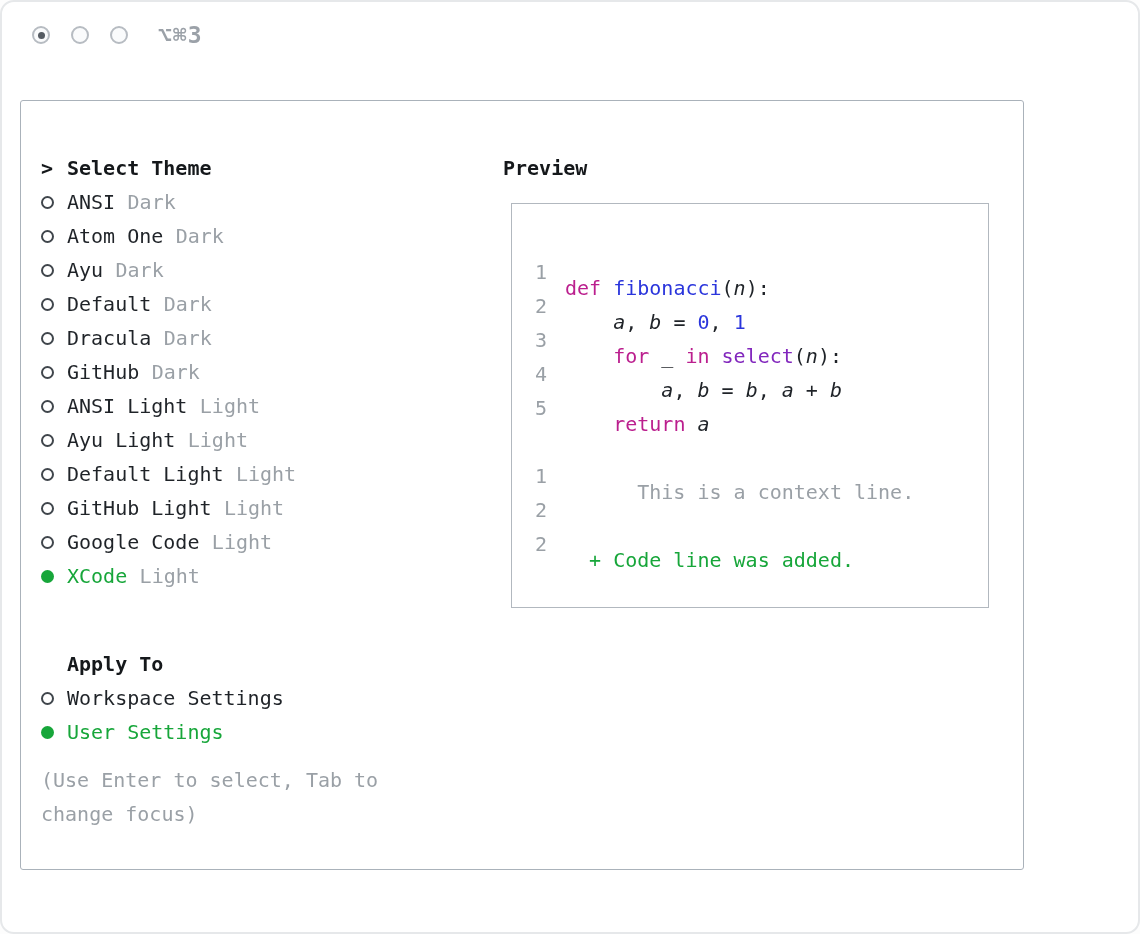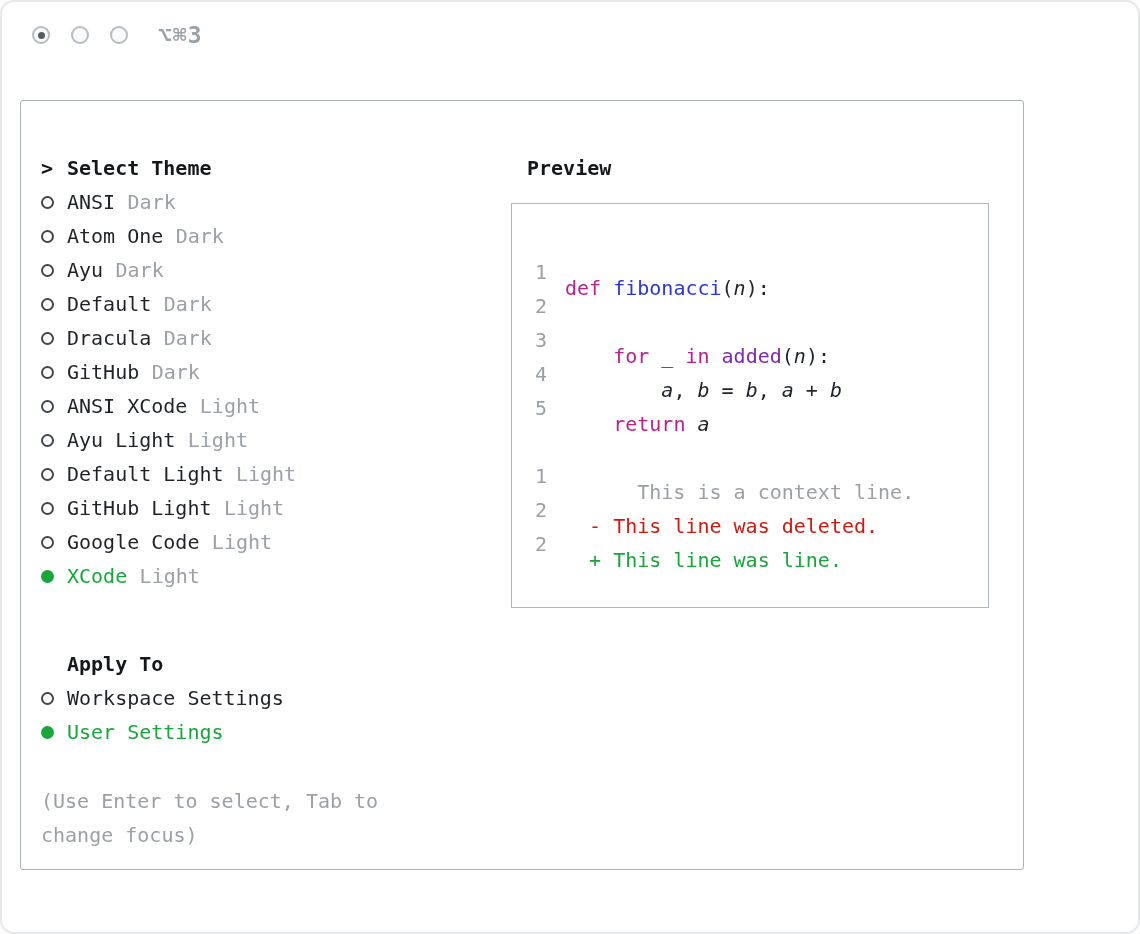--- a/index.html
+++ b/index.html
@@ -35,25 +35,25 @@
   .header{font-weight:700;color:#15181b;}
   .prompt{width:26px;font-weight:700;color:#15181b;flex-shrink:0;}
   .bcol{width:26px;flex-shrink:0;display:flex;align-items:center;}
   .bullet{width:13px;height:13px;border-radius:50%;border:2px solid #40464c;box-sizing:border-box;}
   .bullet.on{border:none;background:var(--green);}
   .name{color:var(--dark);white-space:pre;}
   .row.sel .name{color:var(--green);}
   .variant{color:var(--gray);margin-left:0.62em;white-space:pre;}
   .apply-header{margin-left:26px;margin-top:54px;}
   .hint{
-    margin-top:35px;width:396px;line-height:34px;color:var(--gray);
+    margin-top:14px;width:396px;line-height:34px;color:var(--gray);
   }
 
   
-  .preview-title{position:absolute;left:506px;top:50px;height:34px;display:flex;align-items:center;
+  .preview-title{position:absolute;left:482px;top:50px;height:34px;display:flex;align-items:center;
     font-size:20px;font-weight:700;color:#15181b;}
   .preview-box{
     position:absolute;left:490px;top:102px;width:478px;height:405px;
     border:1px solid #b2b8bf;box-sizing:border-box;background:#fff;
   }
   .code{position:absolute;left:22px;top:51px;font-size:20px;}
   .cline{height:34px;display:flex;align-items:center;}
   .ln{color:var(--gray);width:13px;text-align:right;margin-right:18px;flex-shrink:0;}
   .ct{white-space:pre;color:var(--dark);margin-top:32px;}
   .kw{color:var(--magenta);}
@@ -130,21 +130,21 @@
             <span class="bcol">
               <span class="bullet"></span>
             </span>
             <span class="name">GitHub</span>
             <span class="variant">Dark</span>
           </div>
           <div class="row item">
             <span class="bcol">
               <span class="bullet"></span>
             </span>
-            <span class="name">ANSI XCode</span>
+            <span class="name">ANSI Light</span>
             <span class="variant">Light</span>
           </div>
           <div class="row item">
             <span class="bcol">
               <span class="bullet"></span>
             </span>
             <span class="name">Ayu Light</span>
             <span class="variant">Light</span>
           </div>
           <div class="row item">
@@ -202,43 +202,43 @@
     <div class="preview-title">Preview</div>
 
     <div class="preview-box">
       <div class="code">
           <div class="cline">
             <span class="ln">1</span>
             <span class="ct"><span class="kw">def</span><span class="pl"> </span><span class="fn">fibonacci</span><span class="pl">(</span><span class="var">n</span><span class="pl">):</span></span>
           </div>
           <div class="cline">
             <span class="ln">2</span>
+            <span class="ct"><span class="pl">    </span><span class="var">a</span><span class="pl">, </span><span class="var">b</span><span class="pl"> = </span><span class="num">0</span><span class="pl">, </span><span class="num">1</span></span>
           </div>
           <div class="cline">
             <span class="ln">3</span>
-            <span class="ct"><span class="pl">    </span><span class="kw">for</span><span class="pl"> _ </span><span class="kw">in</span><span class="pl"> </span><span class="type">added</span><span class="pl">(</span><span class="var">n</span><span class="pl">):</span></span>
+            <span class="ct"><span class="pl">    </span><span class="kw">for</span><span class="pl"> _ </span><span class="kw">in</span><span class="pl"> </span><span class="type">select</span><span class="pl">(</span><span class="var">n</span><span class="pl">):</span></span>
           </div>
           <div class="cline">
             <span class="ln">4</span>
             <span class="ct"><span class="pl">        </span><span class="var">a</span><span class="pl">, </span><span class="var">b</span><span class="pl"> = </span><span class="var">b</span><span class="pl">, </span><span class="var">a</span><span class="pl"> + </span><span class="var">b</span></span>
           </div>
           <div class="cline">
             <span class="ln">5</span>
             <span class="ct"><span class="pl">    </span><span class="kw">return</span><span class="pl"> </span><span class="var">a</span></span>
           </div>
           <div class="cline"></div>
           <div class="cline">
             <span class="ln">1</span>
             <span class="ct ctx">      This is a context line.</span>
           </div>
           <div class="cline">
             <span class="ln">2</span>
-            <span class="ct del">  - This line was deleted.</span>
           </div>
           <div class="cline">
             <span class="ln">2</span>
-            <span class="ct add">  + This line was line.</span>
+            <span class="ct add">  + Code line was added.</span>
           </div>
         </div>
     </div>
 
   </div>
 </div>
 
 </body></html>

